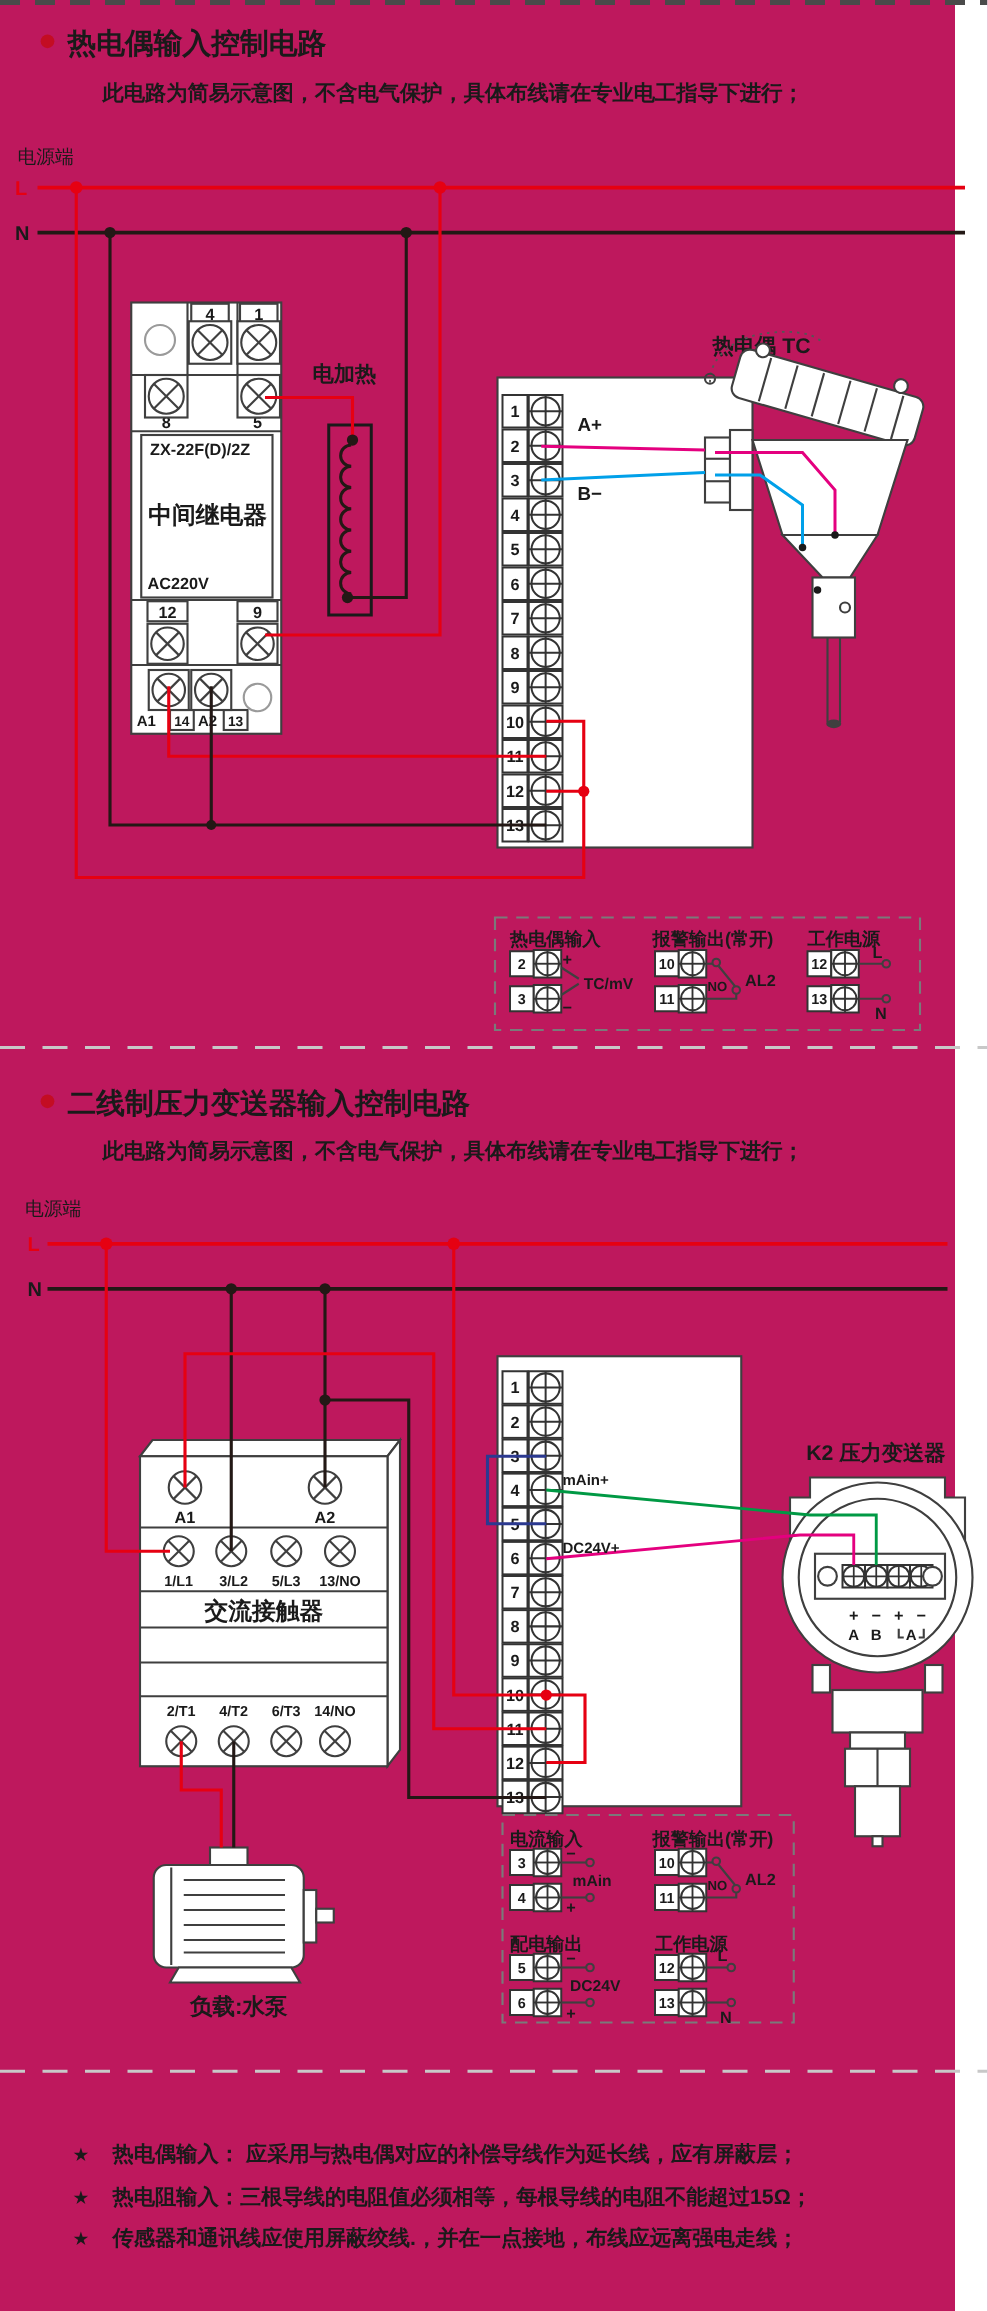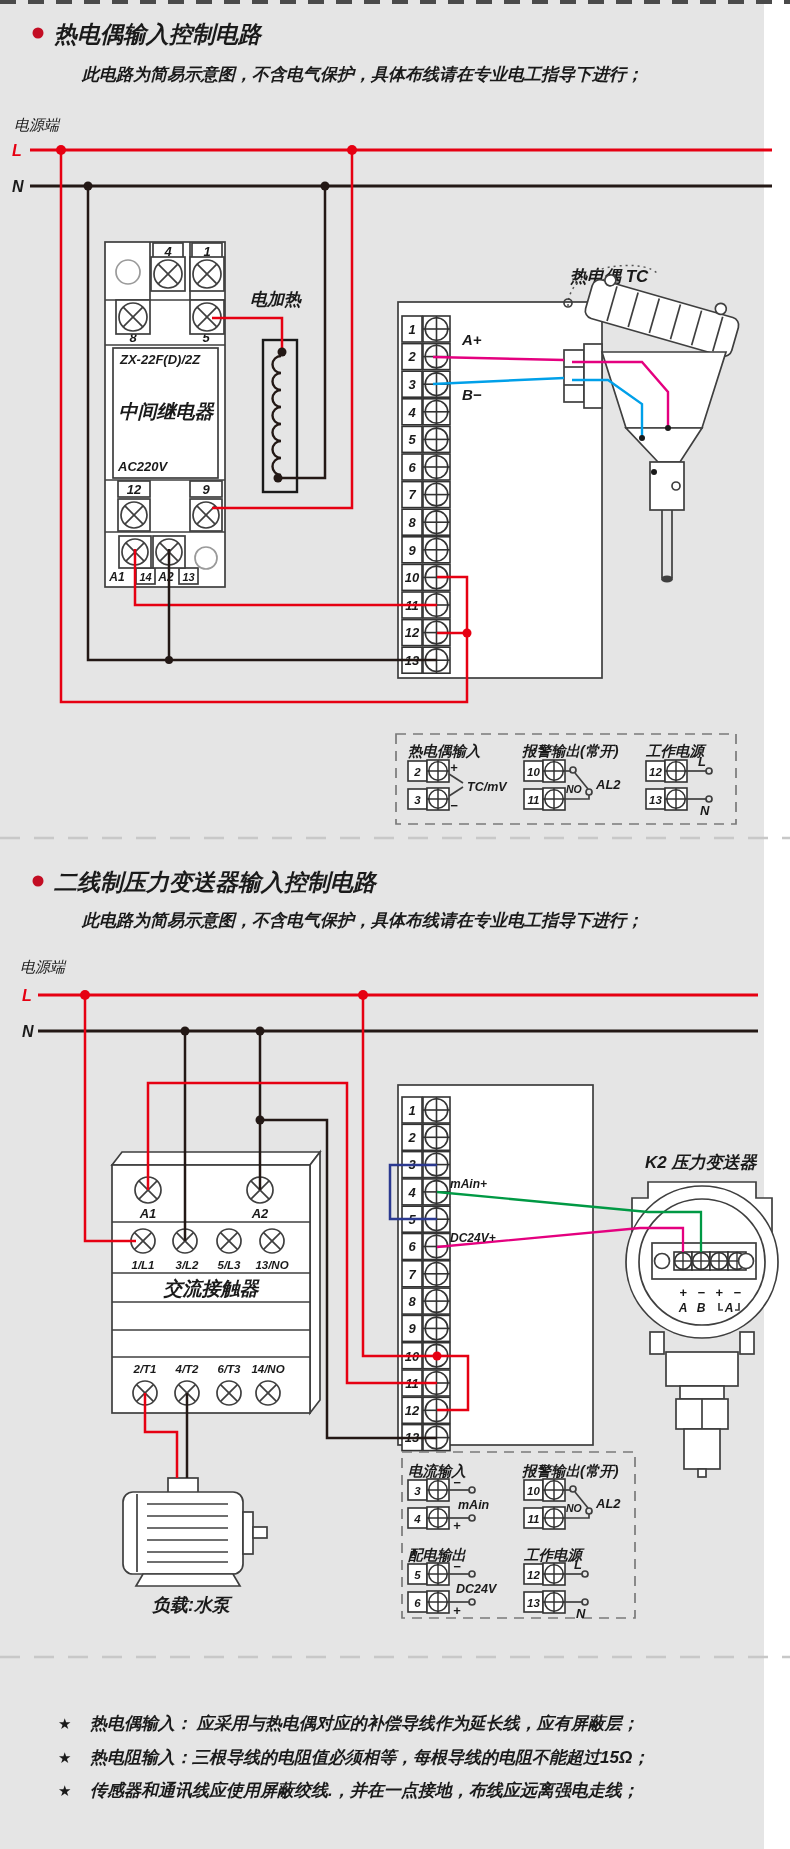--- a/index.html
+++ b/index.html
@@ -1,16 +1,16 @@
 <!DOCTYPE html>
 <html><head>
 <meta charset="utf-8">
 <style>
   html,body{margin:0;padding:0;background:#fff;}
-  .canvas{position:relative;width:764px;height:1849px;background:#e5e5e5;font-family:"Liberation Sans","DejaVu Sans",sans-serif;font-style:italic;}
+  .canvas{position:relative;width:764px;height:1849px;background:#be185d;font-family:"Liberation Sans","DejaVu Sans",sans-serif;}
   svg{display:block;}
   text{font-family:"Liberation Sans","DejaVu Sans",sans-serif;fill:#1a1a1a;}
   .b{font-weight:700;}
   .red{fill:#e60012;}
   .o{fill:none;stroke:#3f3f3f;stroke-width:1.7;}
   .ow{fill:#ffffff;stroke:#3f3f3f;stroke-width:1.7;}
   .cell{fill:#ffffff;stroke:#333333;stroke-width:1.6;}
 </style>
 </head>
 <body>

